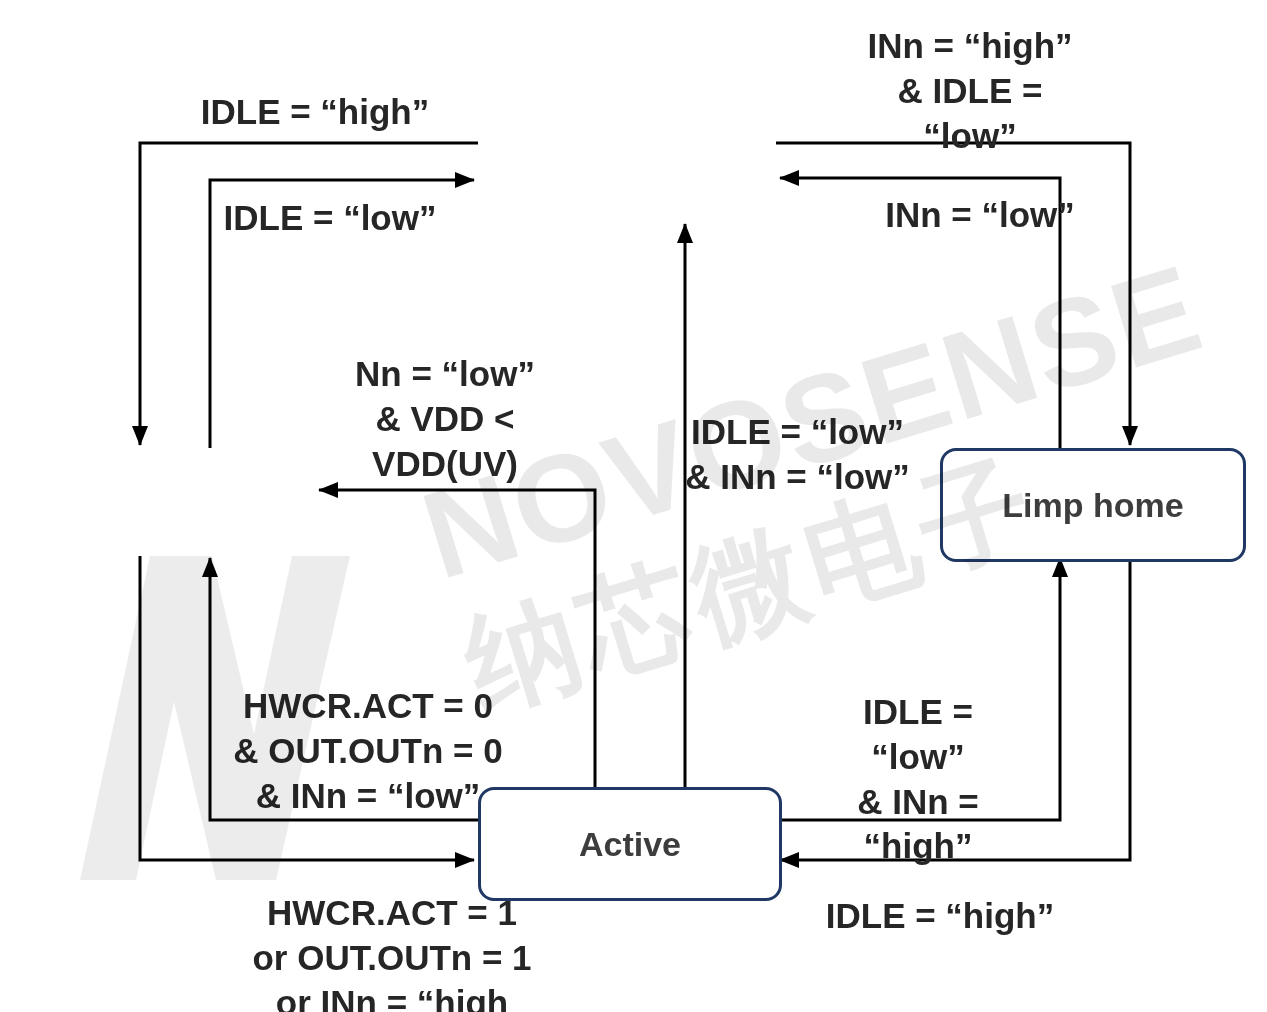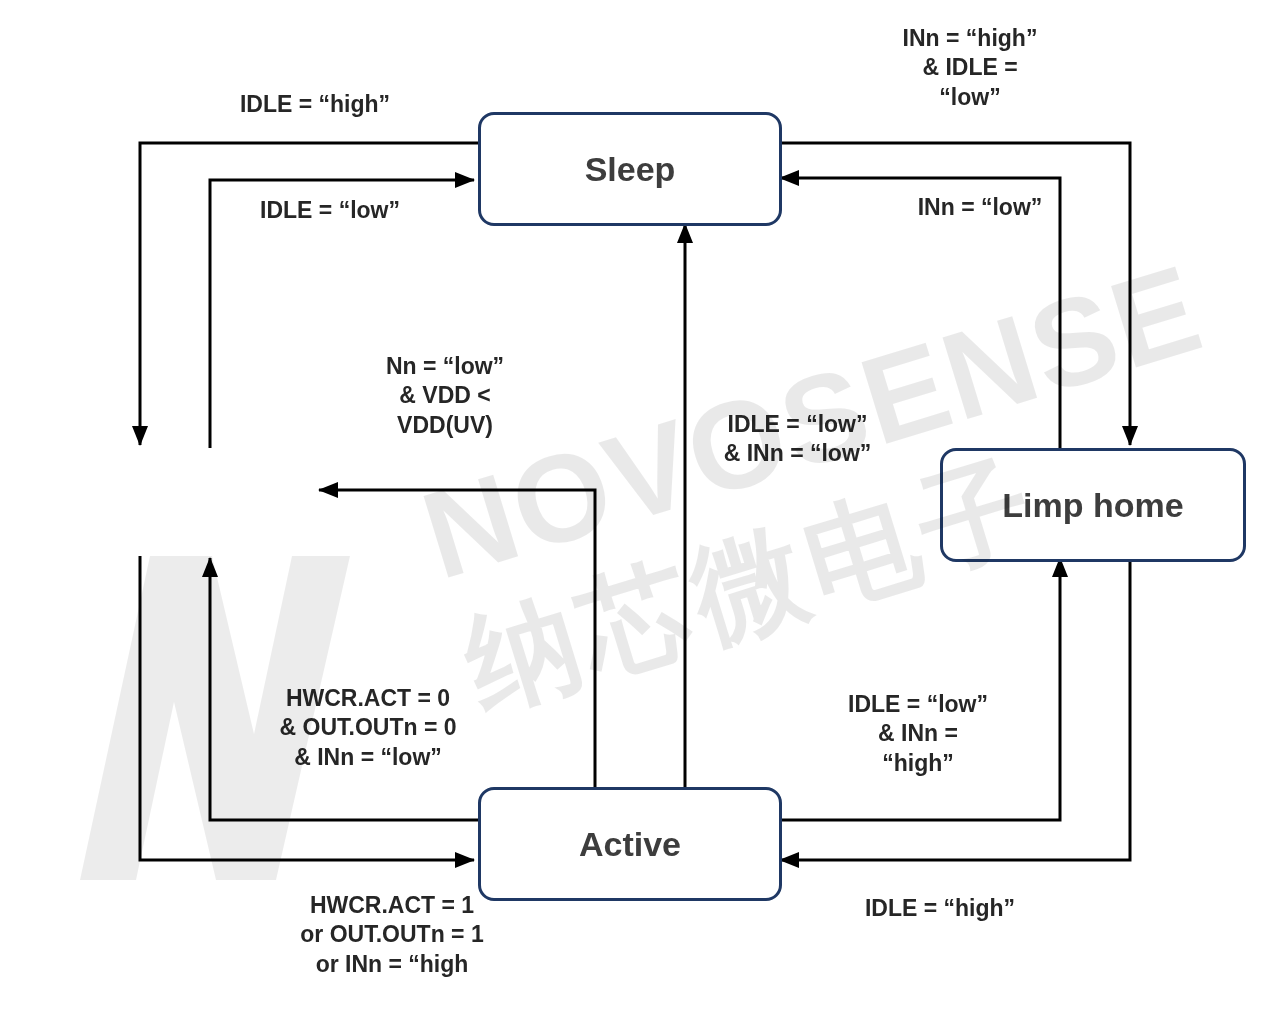--- a/index.html
+++ b/index.html
@@ -10,21 +10,21 @@
   .arrows polyline{fill:none;stroke:#000000;stroke-width:3;}
 
   .state{position:absolute;background:#ffffff;border:3px solid #1f3864;border-radius:16px;
          display:flex;align-items:center;justify-content:center;}
   .state-label{font-size:34px;font-weight:bold;color:#3d3d3d;}
   #state-sleep{left:478px;top:112px;width:298px;height:108px;}
   #state-idle{left:15px;top:448px;width:300px;height:108px;}
   #state-limp-home{left:940px;top:448px;width:300px;height:108px;}
   #state-active{left:478px;top:787px;width:298px;height:108px;}
 
-  .t-label{position:absolute;font-size:23px;font-weight:bold;color:#262626;
+  .t-label{position:absolute;font-size:35px;font-weight:bold;color:#262626;
            white-space:pre-line;line-height:1.28;text-align:center;}
   #t-sleep-idle{left:180px;top:90px;width:270px;}
   #t-idle-sleep{left:205px;top:196px;width:250px;}
   #t-sleep-limp{left:830px;top:24px;width:280px;}
   #t-limp-sleep{left:850px;top:193px;width:260px;}
   #t-active-idle-uv{left:330px;top:352px;width:230px;}
   #t-active-sleep{left:685px;top:410px;width:225px;}
   #t-active-idle-hwcr{left:213px;top:684px;width:310px;text-align:center;}
   #t-active-limp{left:818px;top:690px;width:200px;}
   #t-idle-active{left:222px;top:891px;width:340px;text-align:center;}
@@ -53,23 +53,20 @@
     <polyline points="776,143 1130,143 1130,445" marker-end="url(#ah)"></polyline>
     <polyline points="1060,448 1060,178 780,178" marker-end="url(#ah)"></polyline>
     <polyline points="685,787 685,224" marker-end="url(#ah)"></polyline>
     <polyline points="595,787 595,490 319,490" marker-end="url(#ah)"></polyline>
     <polyline points="478,820 210,820 210,558" marker-end="url(#ah)"></polyline>
     <polyline points="140,556 140,860 474,860" marker-end="url(#ah)"></polyline>
     <polyline points="776,820 1060,820 1060,558" marker-end="url(#ah)"></polyline>
     <polyline points="1130,556 1130,860 780,860" marker-end="url(#ah)"></polyline>
   </svg>
 
-  <div class="state" id="state-sleep">
-    <span class="state-label">Sleep</span>
-  </div>
   <div class="state" id="state-limp-home">
     <span class="state-label">Limp home</span>
   </div>
   <div class="state" id="state-active">
     <span class="state-label">Active</span>
   </div>
 
   <div class="t-label" id="t-sleep-idle">IDLE = “high”</div>
   <div class="t-label" id="t-idle-sleep">IDLE = “low”</div>
   <div class="t-label" id="t-sleep-limp">INn = “high”

